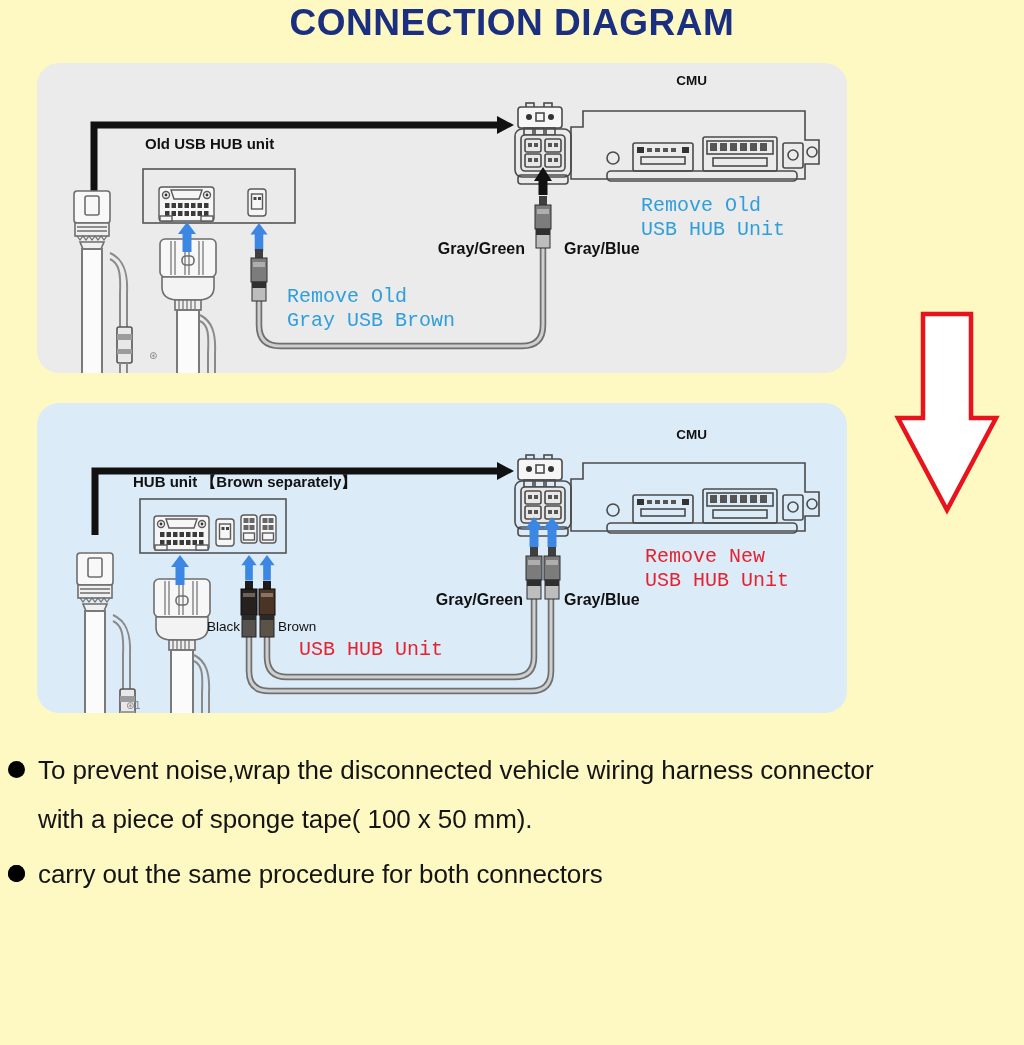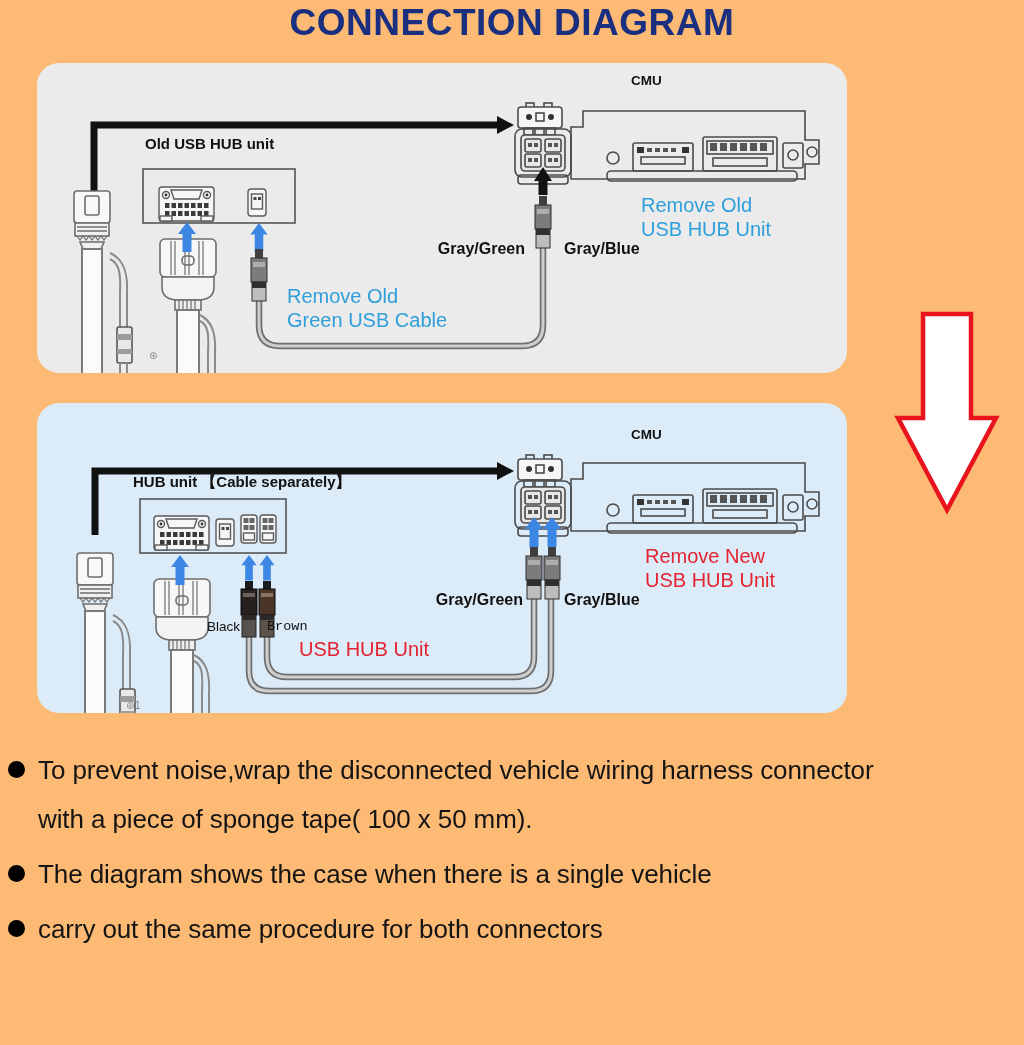--- a/index.html
+++ b/index.html
@@ -1,30 +1,30 @@
 <!DOCTYPE html>
 <html><head>
 <meta charset="utf-8">
 <style>
   html,body{margin:0;padding:0;background:#ffffff;}
-  .stage{position:relative;width:1024px;height:1045px;background:#fdba74;overflow:hidden;
+  .stage{position:relative;width:1024px;height:1045px;background:#fef9c3;overflow:hidden;
          font-family:"Liberation Sans","DejaVu Sans",sans-serif;}
   .title{position:absolute;top:2px;left:0;width:100%;text-align:center;
          font-size:37px;font-weight:800;letter-spacing:.5px;color:#1b2f80;}
   .panel{position:absolute;left:37px;width:810px;height:310px;border-radius:22px;}
   .panel-a{top:63px;background:#ebebeb;}
   .panel-b{top:403px;background:#dcebf8;}
   .panel svg.art{position:absolute;left:0;top:0;}
   .lbl{position:absolute;color:#111;white-space:nowrap;}
-  .cmu-lbl{font-size:13.5px;font-weight:600;width:76px;text-align:left;}
+  .cmu-lbl{font-size:13.5px;font-weight:600;width:76px;text-align:right;}
   .unit-lbl{font-size:15px;font-weight:700;}
   .wire-lbl{font-size:16px;font-weight:700;}
   .plug-lbl{font-size:13.5px;font-weight:400;}
   .right{text-align:right;}
-  .ann{font-size:20px;line-height:23.5px;}
+  .ann{font-size:20px;line-height:23.5px;font-family:Liberation Mono, monospace;}
   .ann-blue{color:#2f9fdb;}
   .ann-red{color:#e32330;}
   .red-arrow{position:absolute;left:893px;top:310px;}
   .notes{position:absolute;left:8px;top:746px;width:1010px;}
   .note{position:relative;padding-left:30px;margin-bottom:6px;
         font-size:26px;line-height:49px;color:#141414;letter-spacing:-.1px;}
   .note .dot{position:absolute;left:0;top:15px;width:17px;height:17px;border-radius:50%;background:#000;}
   .note div{white-space:nowrap;}
   .fnote{font-size:10px;fill:#8a8a8a;font-family:"DejaVu Sans",sans-serif;}
 </style>
@@ -216,21 +216,21 @@
       <use href="#gplug" transform="translate(497,133)"></use>
       <polygon points="506,104 515,118 510.5,118 510.5,132 501.5,132 501.5,118 497,118" fill="#111"></polygon>
       <text class="fnote" x="112" y="296">⊛</text>
     </svg>
     <div class="lbl cmu-lbl" style="left:594px;top:10px;">CMU</div>
     <div class="lbl unit-lbl" style="left:108px;top:72px;">Old USB HUB unit</div>
     <div class="lbl wire-lbl right" style="left:398px;top:177px;width:90px;">Gray/Green</div>
     <div class="lbl wire-lbl" style="left:527px;top:177px;">Gray/Blue</div>
     <div class="lbl ann ann-blue" style="left:250px;top:222px;">
       <div>Remove Old</div>
-      <div>Green USB Cable</div>
+      <div>Gray USB Brown</div>
     </div>
     <div class="lbl ann ann-blue" style="left:604px;top:131px;">
       <div>Remove Old</div>
       <div>USB HUB Unit</div>
     </div>
   </section>
 
   <section class="panel panel-b">
     <svg class="art" width="810" height="310" viewBox="0 0 810 310">
       <g>
@@ -255,45 +255,44 @@
       <use href="#dplug-black" transform="translate(204,178)"></use>
       <use href="#dplug-brown" transform="translate(222,178)"></use>
       <use href="#cmu" transform="translate(0,12)"></use>
       <use href="#gplug" transform="translate(488,144)"></use>
       <use href="#gplug" transform="translate(506,144)"></use>
       <use href="#arr-blue" transform="translate(497,114)"></use>
       <use href="#arr-blue" transform="translate(515,114)"></use>
       <text class="fnote" x="89" y="306">⊛1</text>
     </svg>
     <div class="lbl cmu-lbl" style="left:594px;top:24px;">CMU</div>
-    <div class="lbl unit-lbl" style="left:96px;top:70px;">HUB unit 【Cable separately】</div>
+    <div class="lbl unit-lbl" style="left:96px;top:70px;">HUB unit 【Brown separately】</div>
     <div class="lbl wire-lbl right" style="left:396px;top:188px;width:90px;">Gray/Green</div>
     <div class="lbl wire-lbl" style="left:527px;top:188px;">Gray/Blue</div>
     <div class="lbl plug-lbl right" style="left:141px;top:216px;width:62px;">Black</div>
-    <div class="lbl plug-lbl" style="left:230px;top:216px;font-family:Liberation Mono, monospace;">Brown</div>
+    <div class="lbl plug-lbl" style="left:241px;top:216px;">Brown</div>
     <div class="lbl ann ann-red" style="left:262px;top:235px;">USB HUB Unit</div>
     <div class="lbl ann ann-red" style="left:608px;top:142px;">
       <div>Remove New</div>
       <div>USB HUB Unit</div>
     </div>
   </section>
 
   <svg class="red-arrow" width="110" height="208" viewBox="0 0 110 208">
     <polygon points="30,4 78,4 78,108 103,108 54,200 5,108 30,108" fill="#ffffff" stroke="#e8131d" stroke-width="4.5" stroke-linejoin="miter"></polygon>
   </svg>
 
   <div class="notes">
     <div class="note">
       <span class="dot"></span>
       <div>To prevent noise,wrap the disconnected vehicle wiring harness connector</div>
       <div>with a piece of sponge tape( 100 x 50 mm).</div>
     </div>
     <div class="note">
       <span class="dot"></span>
-      <div>The diagram shows the case when there is a single vehicle</div>
     </div>
     <div class="note">
       <span class="dot"></span>
       <div>carry out the same procedure for both connectors</div>
     </div>
   </div>
 
 </div>
 
 </body></html>

